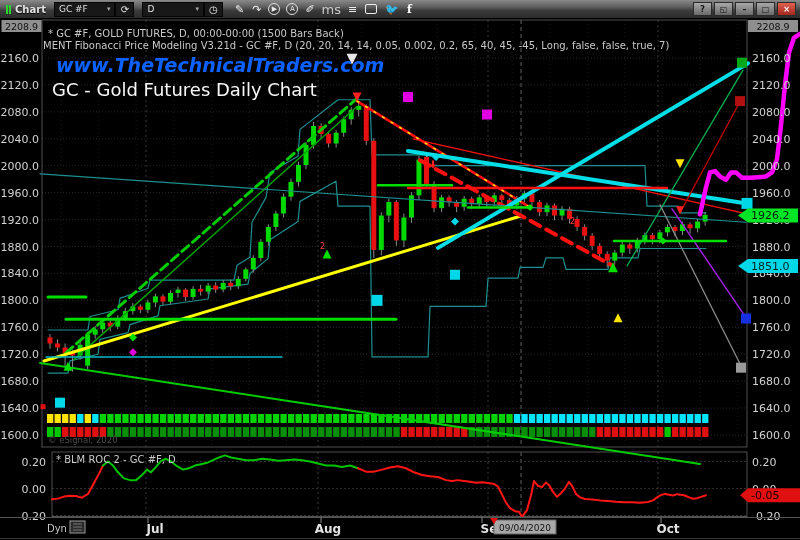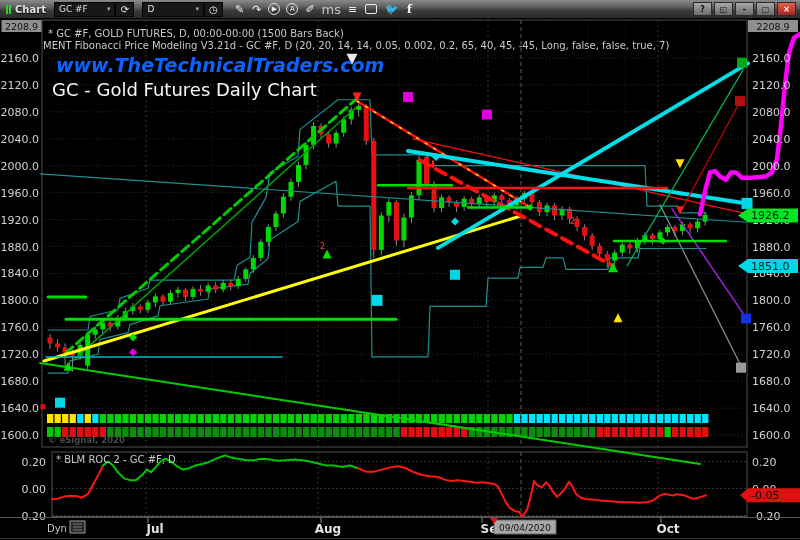--- a/index.html
+++ b/index.html
@@ -75,21 +75,21 @@
       <span class="wbtn">□</span>
       <span class="wbtn close">×</span>
     </span>
 </div>
 
 <div class="hdr" style="left:48px;top:28px;">* GC #F, GOLD FUTURES, D, 00:00-00:00 (1500 Bars Back)</div>
 <div class="hdr" style="left:43px;top:40px;">MENT Fibonacci Price Modeling V3.21d - GC #F, D (20, 20, 14, 14, 0.05, 0.002, 0.2, 65, 40, 45, -45, Long, false, false, true, 7)</div>
 <div class="watermark" style="left:56px;top:54px;">www.TheTechnicalTraders.com</div>
 <div class="charttitle" style="left:52px;top:79px;">GC - Gold Futures Daily Chart</div>
 <div class="hdr" style="left:56px;top:454px;">* BLM ROC 2 - GC #F, D</div>
-<div class="copyright" style="left:48px;top:435px;font-weight:bold;">© eSignal, 2020</div>
+<div class="copyright" style="left:48px;top:435px;">© eSignal, 2020</div>
 
 <svg id="chart" width="800" height="540">
     <g>
       <line x1="42" y1="58" x2="747" y2="58" stroke="#282828" stroke-dasharray="1 2"></line>
       <line x1="42" y1="84.92857142857143" x2="747" y2="84.92857142857143" stroke="#282828" stroke-dasharray="1 2"></line>
       <line x1="42" y1="111.85714285714286" x2="747" y2="111.85714285714286" stroke="#282828" stroke-dasharray="1 2"></line>
       <line x1="42" y1="138.78571428571428" x2="747" y2="138.78571428571428" stroke="#282828" stroke-dasharray="1 2"></line>
       <line x1="42" y1="165.71428571428572" x2="747" y2="165.71428571428572" stroke="#282828" stroke-dasharray="1 2"></line>
       <line x1="42" y1="192.64285714285714" x2="747" y2="192.64285714285714" stroke="#282828" stroke-dasharray="1 2"></line>
       <line x1="42" y1="219.57142857142858" x2="747" y2="219.57142857142858" stroke="#282828" stroke-dasharray="1 2"></line>

